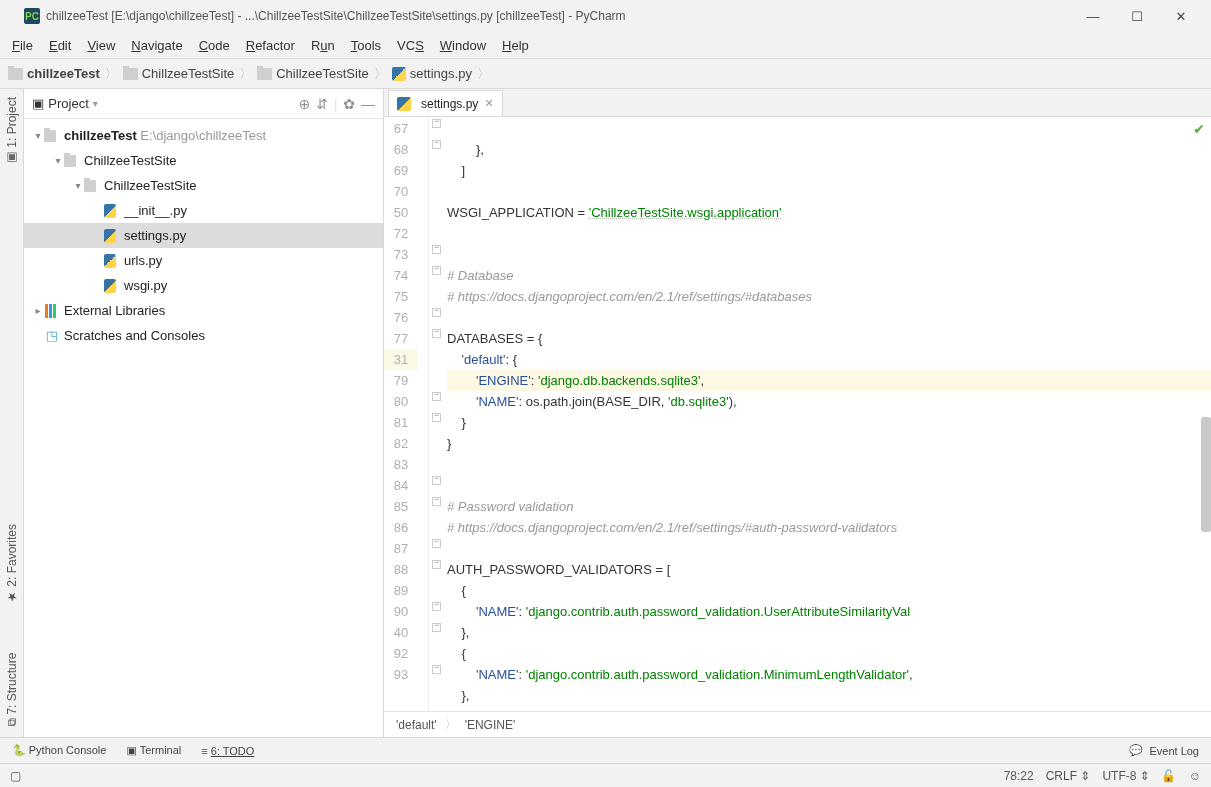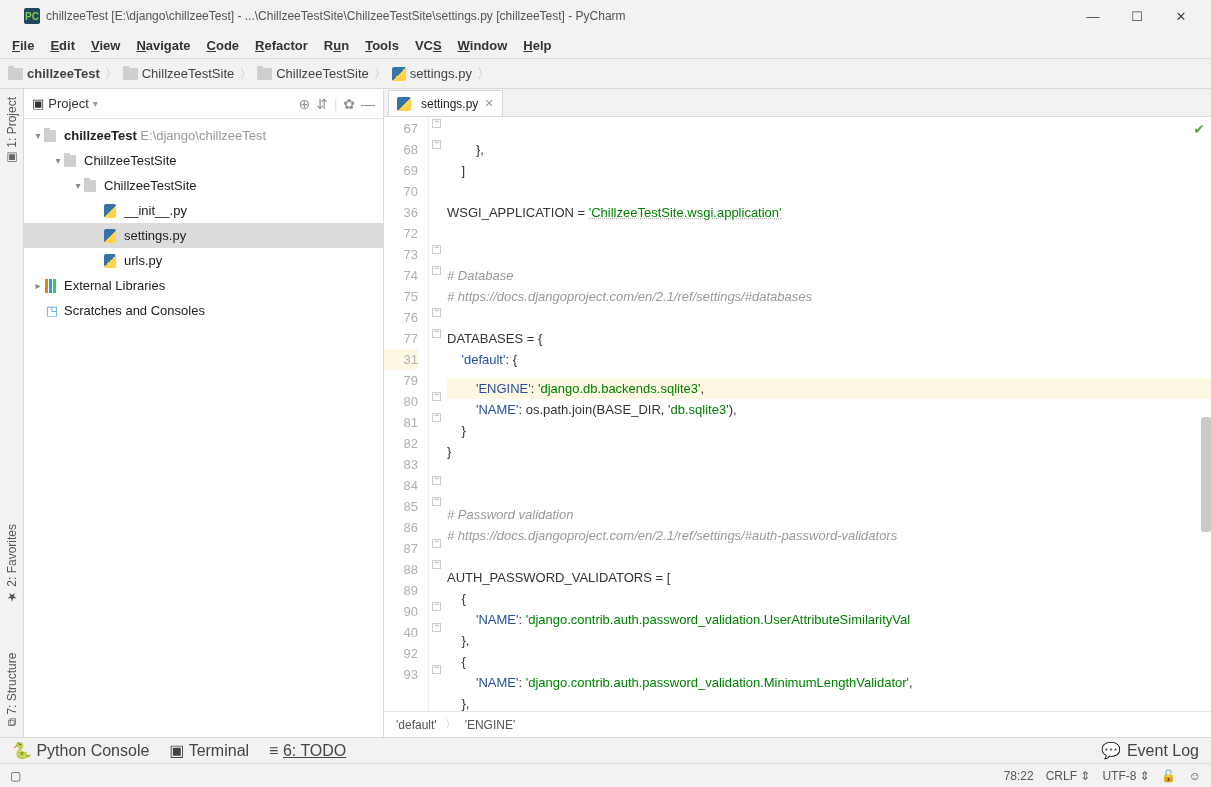--- a/index.html
+++ b/index.html
@@ -2,21 +2,21 @@
 <html><head>
 <meta charset="utf-8">
 <style>
 * { margin:0; padding:0; box-sizing:border-box; font-family:"Segoe UI",Arial,sans-serif; }
 body { width:1211px; height:787px; background:#f2f2f2; overflow:hidden; display:flex; flex-direction:column; font-size:13px; color:#222; }
 .titlebar { height:32px; background:#f2f2f2; display:flex; align-items:center; padding:0 8px;margin-left:16px; }
 .title-icon { width:16px; height:16px; background:#21475f; border-radius:2px; margin-right:6px; display:flex; align-items:center; justify-content:center; color:#7fd14b; font-size:10px; font-weight:bold; }
 .titlebar-text { flex:1; color:#545454; font-size:12px; }
 .winbtn { width:44px; height:28px; display:flex; align-items:center; justify-content:center; color:#444; font-size:13px; }
 .menubar { height:27px; background:#f2f2f2; display:flex; align-items:center; padding:0 4px; border-bottom:1px solid #dcdcdc; }
-.menubar span { padding:2px 8px; color:#333; font-size:13px;font-weight:bold; }
+.menubar span { padding:2px 8px; color:#333; font-size:13px; }
 .menubar span u { text-decoration:underline; }
 .navbar { height:30px; background:#f2f2f2; border-bottom:1px solid #d9d9d9; display:flex; align-items:center; padding:0 8px; }
 .crumb { display:flex; align-items:center; color:#444; }
 .folder-icon { width:15px; height:12px; background:#cfcfcf; border-radius:1px; margin-right:4px; position:relative; }
 .folder-icon::before { content:""; position:absolute; top:-2px; left:0; width:6px; height:2px; background:#cfcfcf; }
 .py-icon { width:14px; height:14px; margin-right:4px; background:linear-gradient(135deg,#3574a6 50%,#ffd449 50%); border-radius:2px; }
 .nav-right { margin-left:auto; display:flex; align-items:center; gap:12px; }
 .addconfig { border:1px solid #c9c9c9; padding:3px 10px; background:#e7e7e7; font-size:12px; }
 .nav-icon { color:#a8a8a8; font-size:15px; }
 .main { flex:1; display:flex; min-height:0; }
@@ -31,34 +31,34 @@
 .row { display:flex; align-items:center; height:25px; padding-left:8px; color:#222; }
 .row .tw { width:12px; color:#888; font-size:10px; text-align:center; }
 .row .fi { width:16px; display:flex; justify-content:center; margin-right:4px; }
 .row.sel { background:#dcdcdc; }
 .row .path { color:#999; }
 .editor { flex:1; display:flex; flex-direction:column; min-width:0; }
 .tabbar { height:28px; background:#f2f2f2; border-bottom:1px solid #d9d9d9; display:flex; align-items:flex-end; padding-left:4px; }
 .tab { height:26px; background:#fff; border:1px solid #d9d9d9; border-bottom:none; display:flex; align-items:center; padding:0 8px; gap:6px; font-size:12px; }
 .tab .cx { color:#999; font-size:11px; }
 .ed-body { flex:1; display:flex; min-height:0; background:#fff; font-family:"JetBrains Mono","Consolas",monospace; font-size:13px; position:relative; }
-.gutter { width:45px; background:#fff; text-align:right; color:#b0b0b0; padding:1px 10px 0 0; line-height:21px; border-right:1px solid #eee; }
+.gutter { width:45px; background:#fff; text-align:center; color:#b0b0b0; padding:1px 10px 0 0; line-height:21px; border-right:1px solid #eee; }
 .foldcol { width:18px; background:#fff; position:relative; }
 .fold { position:absolute; width:9px; height:9px; border:1px solid #ccc; background:#fff; left:3px; }
 .fold::after { content:"−"; position:absolute; top:-4px; left:1px; font-size:9px; color:#999; }
 .code { flex:1; overflow:hidden; white-space:pre; line-height:21px; color:#333; padding-top:1px; position:relative; }
 .ln { height:21px; }
-.hl { background:#fcf8e3;margin-top:8px; }
+.hl { background:#fcf8e3; }
 .str { color:#008000; }
 .cmt { color:#999; font-style:italic; }
 .strkey { color:#27509b; }
 .breadcrumb-bot { height:26px; border-top:1px solid #e3e3e3; display:flex; align-items:center; padding-left:12px; gap:8px; font-size:12px; color:#555; background:#fff; }
 .check-ic { position:absolute; top:4px; right:6px; color:#5fa845; font-size:14px; }
 .vscroll { position:absolute; right:0; top:300px; width:10px; height:115px; background:#c9c9c9; border-radius:3px; }
-.bottom-tool { height:26px; border-top:1px solid #d9d9d9; display:flex; align-items:center; padding:0 12px; gap:20px; font-size:16px; color:#444; }
+.bottom-tool { height:26px; border-top:1px solid #d9d9d9; display:flex; align-items:center; padding:0 12px; gap:20px; font-size:11px; color:#444; }
 .bottom-tool .r { margin-left:auto; display:flex; align-items:center; gap:6px; }
 .status { height:24px; border-top:1px solid #d9d9d9; display:flex; align-items:center; padding:0 10px; font-size:12px; color:#555; }
 .status .r { margin-left:auto; display:flex; gap:12px; align-items:center; }
 .lib-ic{width:14px;height:14px;display:flex;}.lib-ic span{width:3px;margin-right:1px;}
 </style>
 </head>
 <body>
 
 <div class="titlebar">
   <div class="title-icon">PC</div>
@@ -158,20 +158,26 @@
             <div class="py-icon"></div>
           </span>
           <span>settings.py</span>
         </div>
       <div class="row" style="padding-left:80px">
           <span class="fi">
             <div class="py-icon"></div>
           </span>
           <span>urls.py</span>
         </div>
+      <div class="row" style="padding-left:80px">
+          <span class="fi">
+            <div class="py-icon"></div>
+          </span>
+          <span>wsgi.py</span>
+        </div>
       <div class="row">
           <span class="tw">▸</span>
           <span class="fi">
             <div class="lib-ic">
               <span style="background:#e67e22"></span>
               <span style="background:#3498db"></span>
               <span style="background:#2ecc71"></span>
             </div>
           </span>
           <span>External Libraries</span>
@@ -192,21 +198,21 @@
       </div>
     </div>
     <div class="ed-body">
       <div class="check-ic">✔</div>
       <div class="vscroll"></div>
       <div class="gutter" id="gut">
           <div>67</div>
           <div>68</div>
           <div>69</div>
           <div>70</div>
-          <div>36</div>
+          <div>50</div>
           <div>72</div>
           <div>73</div>
           <div>74</div>
           <div>75</div>
           <div>76</div>
           <div>77</div>
           <div style="background: rgb(252, 248, 227);">31</div>
           <div>79</div>
           <div>80</div>
           <div>81</div>

